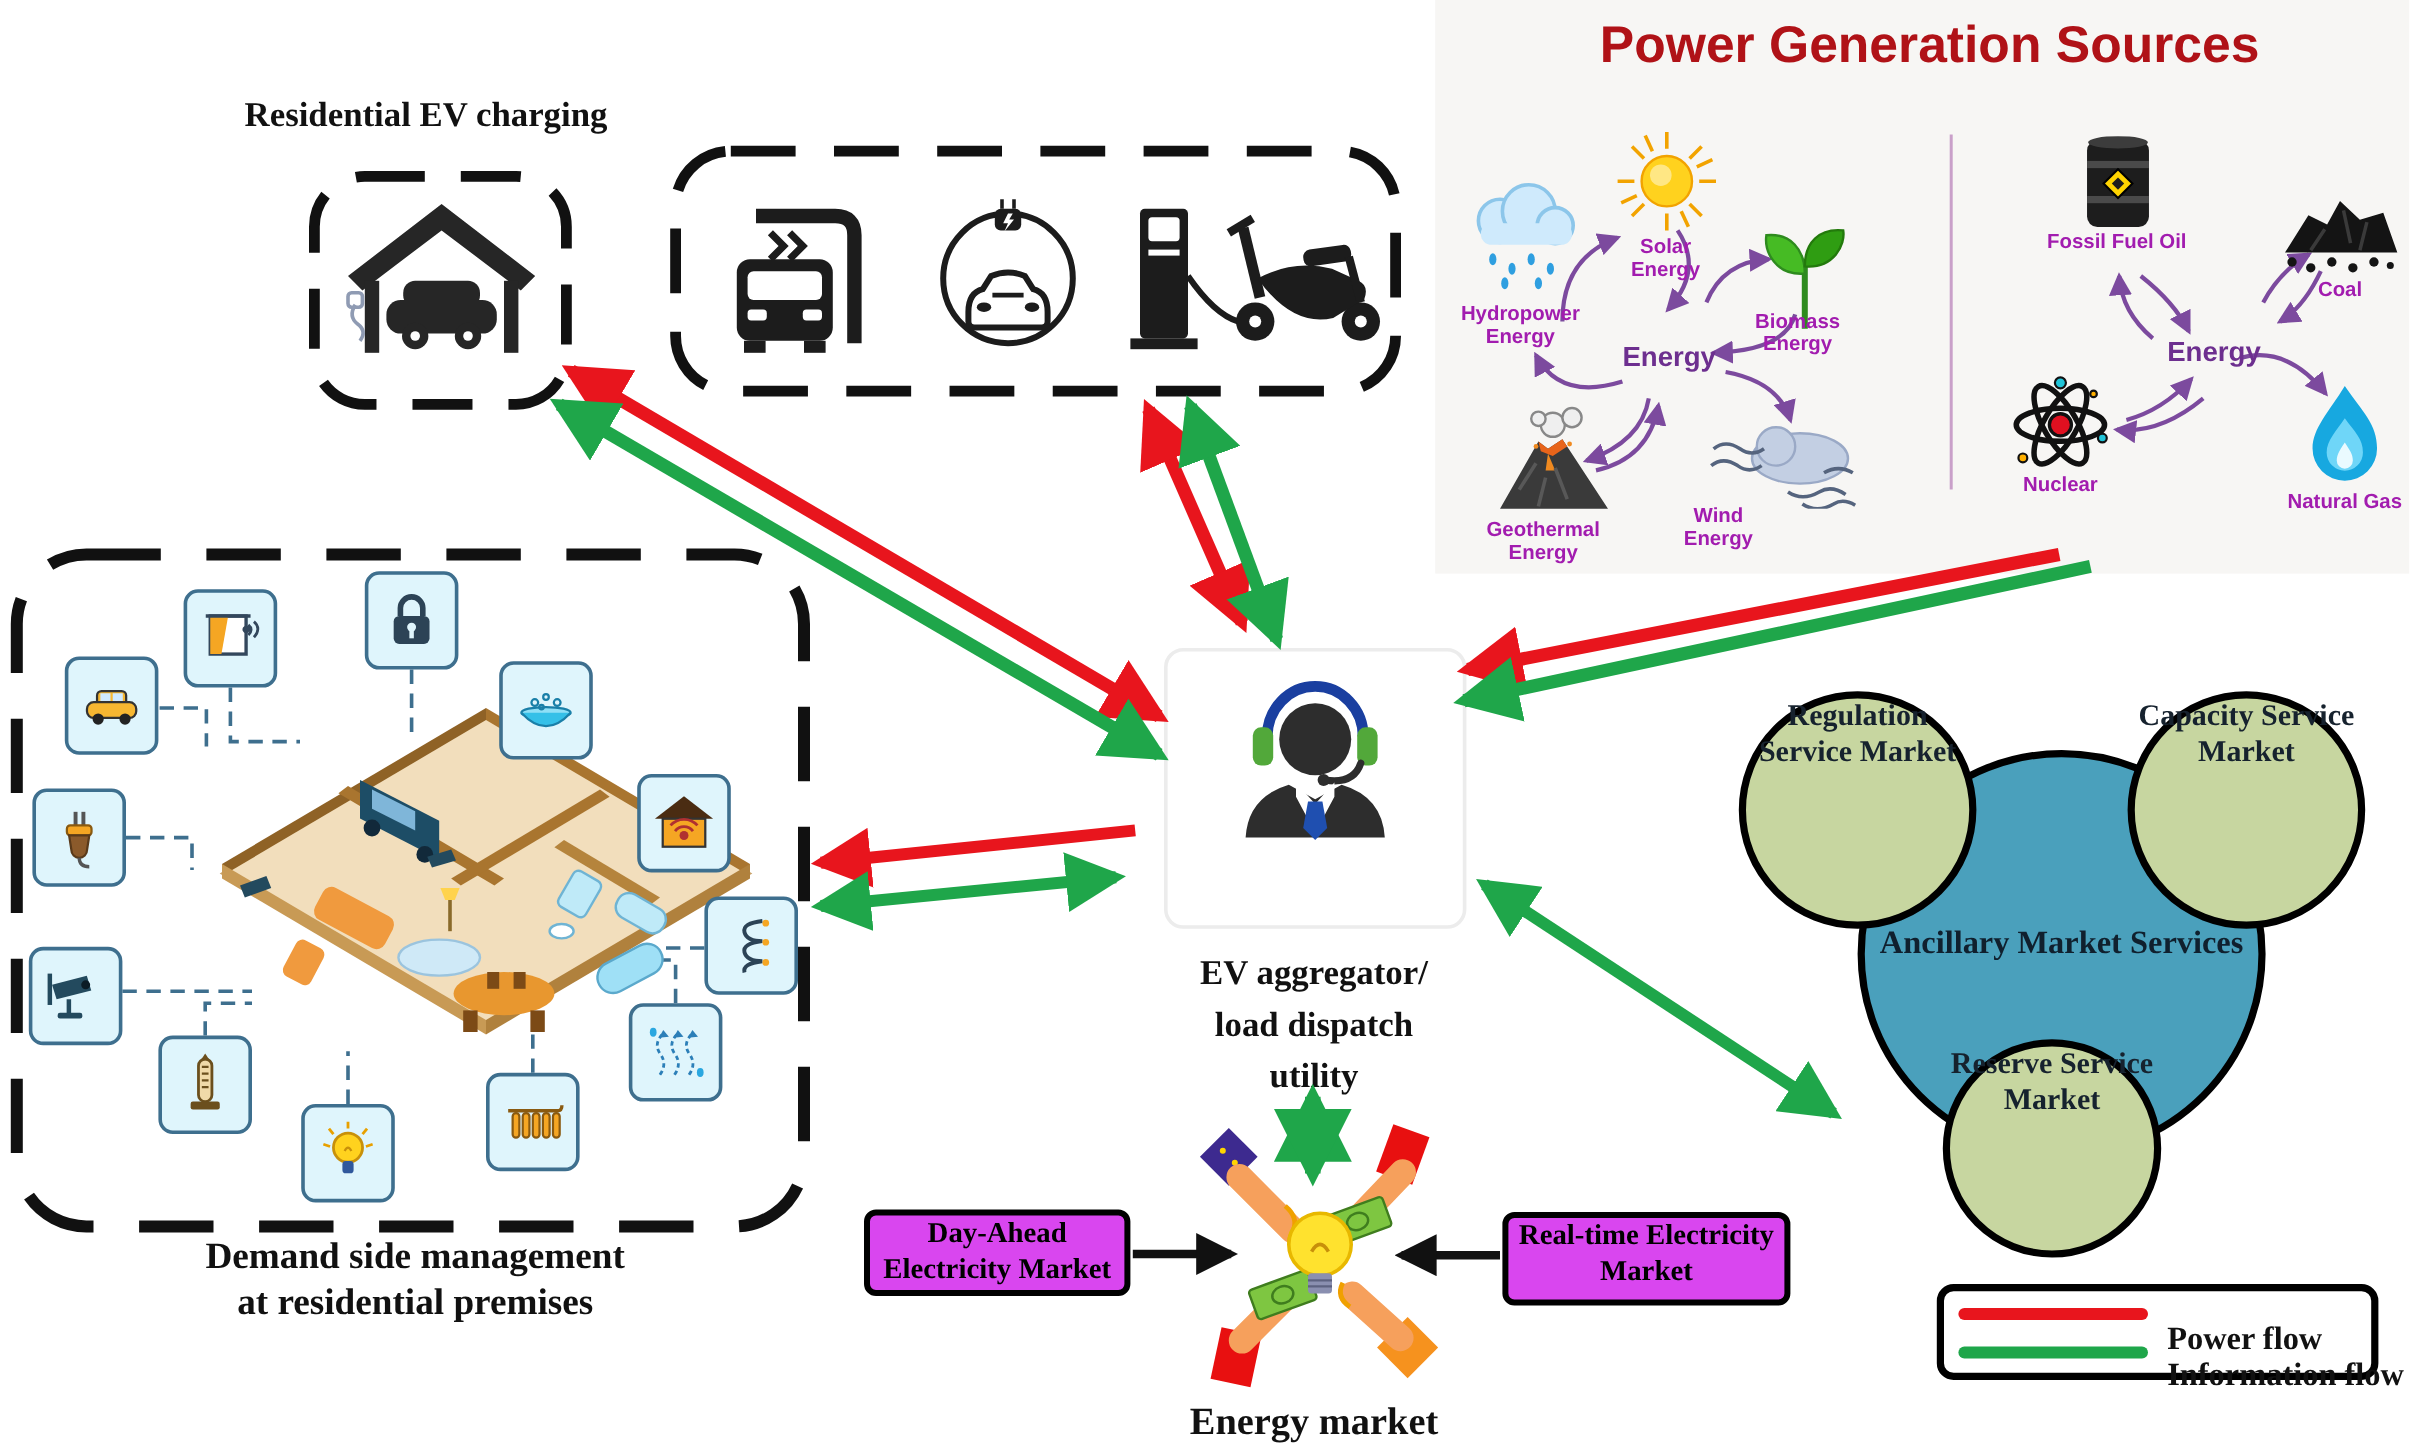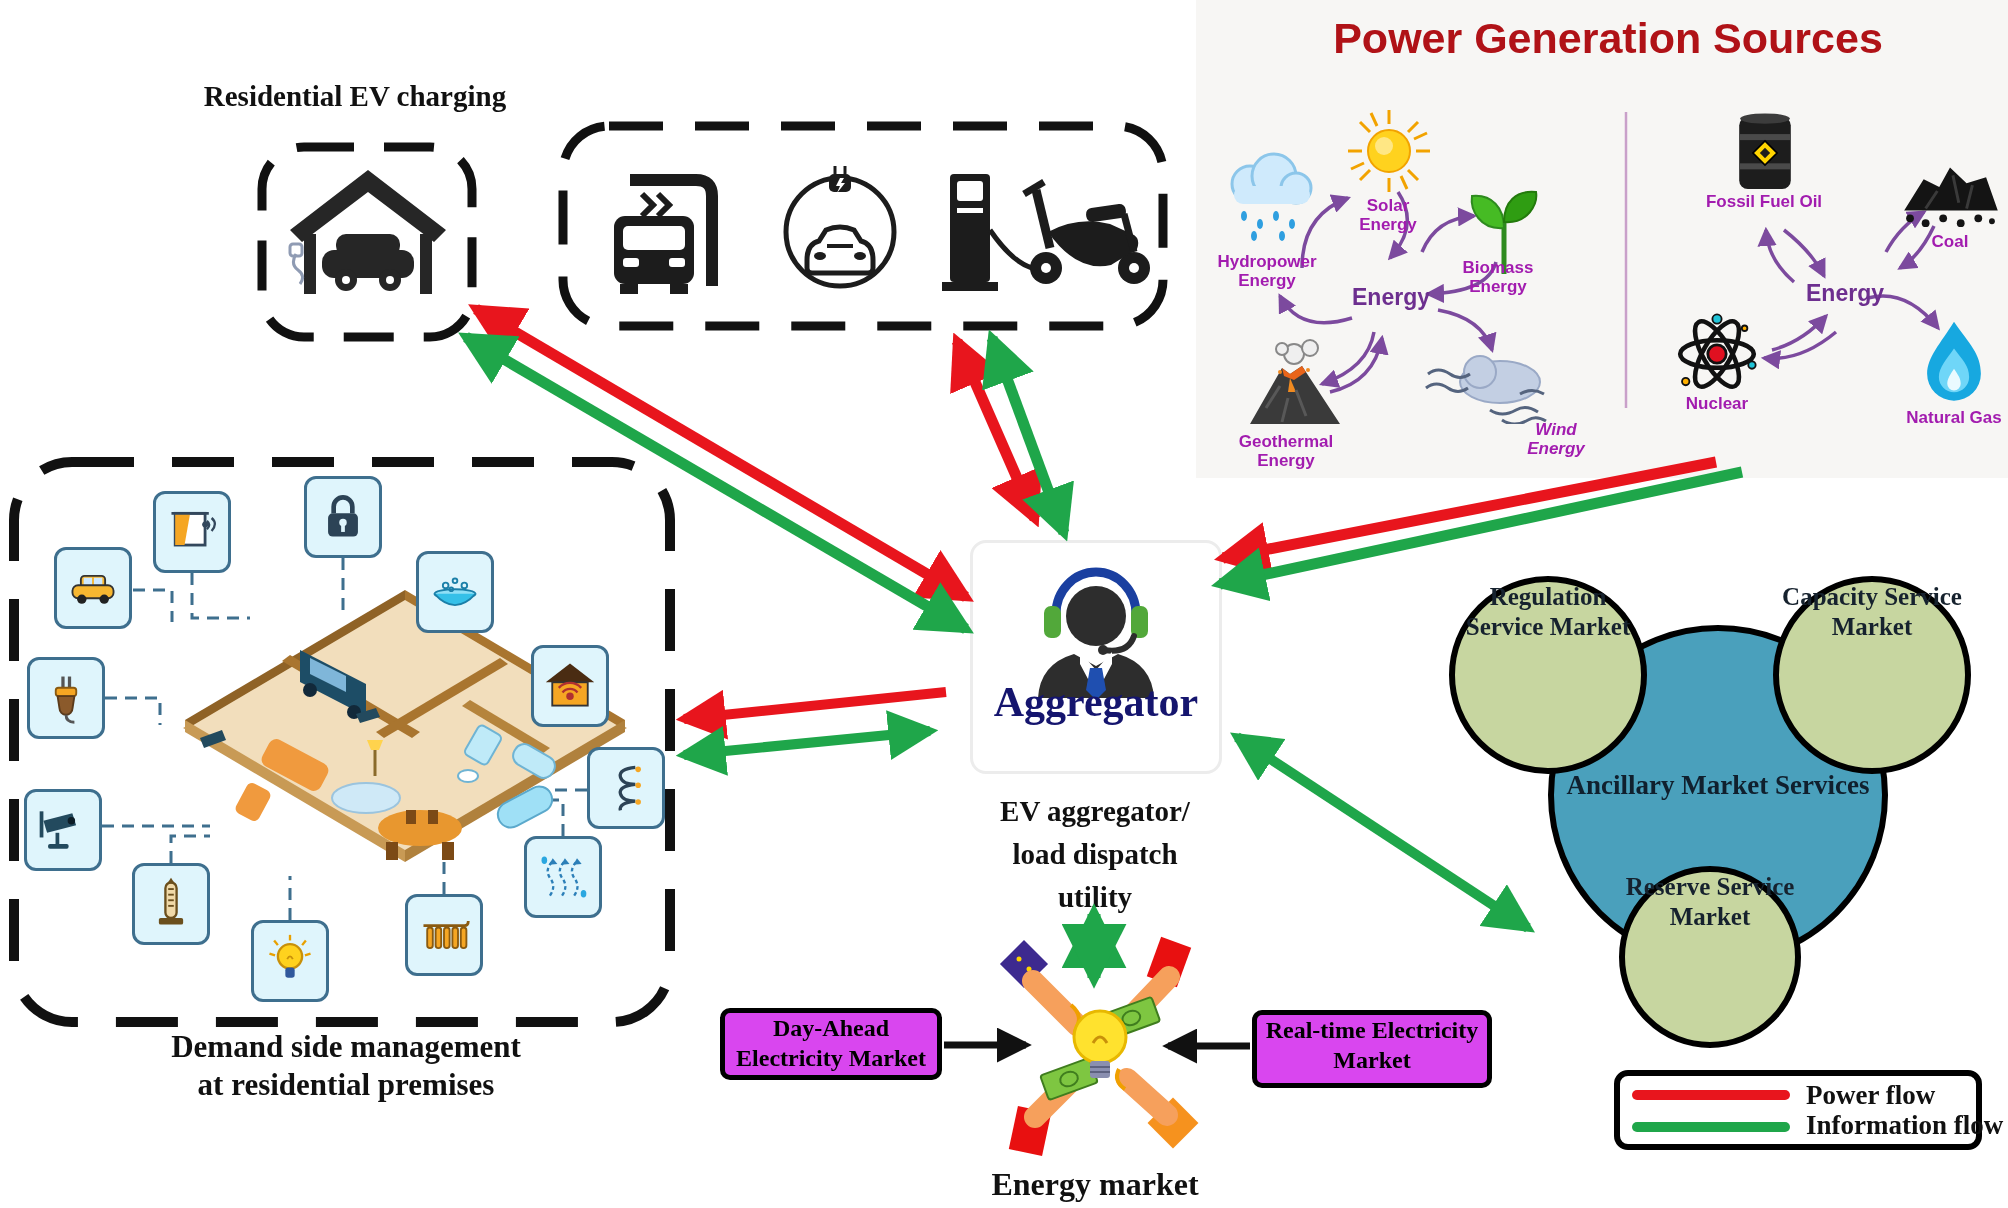--- a/index.html
+++ b/index.html
@@ -15,21 +15,21 @@
   .plabel{font-family:"Liberation Sans",sans-serif;font-weight:bold;font-size:17px;
           line-height:19px;color:#a21caf;text-align:center;}
   .penergy{font-family:"Liberation Sans",sans-serif;font-weight:bold;font-size:23px;color:#6d2f8f;}
   .tile{width:78px;height:82px;background:#dff5fc;border:3px solid #3e6f8e;border-radius:12px;
         box-sizing:border-box;display:flex;align-items:center;justify-content:center;}
   .circle{border-radius:50%;box-sizing:border-box;border:6px solid #000;}
   .circletext{font-weight:bold;font-size:25px;color:#16222e;line-height:30px;}
   .mbox{background:#d946ef;border:5px solid #000;border-radius:10px;box-sizing:border-box;
         font-weight:bold;font-size:24px;line-height:30px;color:#000;}
   .legend-line{height:10px;border-radius:5px;}
-  .legend-label{font-weight:bold;font-size:27px;color:#111;}
+  .legend-label{font-weight:bold;font-size:27px;color:#111;margin-top:20px;}
   svg{display:block;}
   .toplayer{pointer-events:none;}
 </style>
 </head>
 <body>
 
 <div id="stage">
 
   <div class="abs pg-panel"></div>
 
@@ -212,21 +212,21 @@
     <ellipse cx="76" cy="34" rx="40" ry="21" fill="#c3cfe3" stroke="#9aa9c6" stroke-width="2"></ellipse>
     <circle cx="56" cy="24" r="16" fill="#c3cfe3" stroke="#9aa9c6" stroke-width="2"></circle>
     <g stroke="#55647e" stroke-width="3" fill="none">
       <path d="M 4,26 q 10,-8 22,0 q 10,7 20,0"></path>
       <path d="M 2,40 q 10,-8 22,0 q 10,7 20,0"></path>
       <path d="M 66,62 q 12,8 26,0 q 10,-6 22,2"></path>
       <path d="M 78,72 q 12,8 26,0 q 8,-5 18,1"></path>
       <path d="M 96,46 q 12,-7 24,0"></path>
     </g>
   </svg>
-  <div class="abs plabel ml" style="left:1512px;top:420px;width:88px;font-style:italic;">Wind
+  <div class="abs plabel ml" style="left:1388px;top:420px;width:88px;">Wind
 Energy</div>
 
   <svg class="abs" style="left:1722px;top:110px" width="86" height="86" viewBox="0 0 90 100">
     <rect x="15" y="8" width="60" height="84" rx="10" fill="#1d1d1d"></rect>
     <ellipse cx="45" cy="10" rx="29" ry="6" fill="#3c3c3c"></ellipse>
     <rect x="15" y="28" width="60" height="7" fill="#4a4a4a"></rect>
     <rect x="15" y="62" width="60" height="7" fill="#4a4a4a"></rect>
     <polygon points="45,36 59,50 45,64 31,50" fill="#ffd400" stroke="#000" stroke-width="2"></polygon>
     <polygon points="45,44 51,50 45,56 39,50" fill="#1d1d1d"></polygon>
   </svg>
@@ -272,23 +272,20 @@
     <path d="M 30,62 A 40,42 0 0 1 110,62" stroke="#1a3fa0" stroke-width="9" fill="none"></path>
     <circle cx="70" cy="64" r="30" fill="#2d2d2d"></circle>
     <rect x="18" y="54" width="17" height="32" rx="7" fill="#52a83a"></rect>
     <rect x="105" y="54" width="17" height="32" rx="7" fill="#52a83a"></rect>
     <path d="M 108,84 Q 102,102 78,98" stroke="#2d2d2d" stroke-width="6" fill="none" stroke-linecap="round"></path>
     <circle cx="77" cy="98" r="5" fill="#2d2d2d"></circle>
     <path d="M 12,146 Q 14,112 48,102 L 70,114 L 92,102 Q 126,112 128,146 Z" fill="#2d2d2d"></path>
     <polygon points="54,100 70,118 86,100 86,112 70,142 54,112" fill="#fff"></polygon>
     <polygon points="64,116 76,116 80,138 70,148 60,138" fill="#1f4fb0"></polygon>
   </svg>
-  <div class="abs ctr" style="left:978px;top:678px;width:236px;height:52px;font-weight:bold;font-size:42px;color:#15156e;">
-    <span>Aggregator</span>
-  </div>
   <div class="abs ml" style="left:950px;top:790px;width:290px;text-align:center;font-weight:bold;font-size:29px;line-height:43px;color:#111;">EV aggregator/
 load dispatch
 utility</div>
 
   <svg class="abs" style="left:170px;top:580px" width="470" height="310" viewBox="0 0 470 310">
     <polygon points="235,18 455,148 235,278 15,148" fill="#f2debc" stroke="#caa36a" stroke-width="2"></polygon>
     <polygon points="235,10 455,140 455,150 235,20" fill="#a9752f"></polygon>
     <polygon points="235,10 15,140 15,150 235,20" fill="#8f6226"></polygon>
     <polygon points="15,140 15,152 235,282 235,270" fill="#c89a55"></polygon>
     <polygon points="455,140 455,152 235,282 235,270" fill="#b0813d"></polygon>

